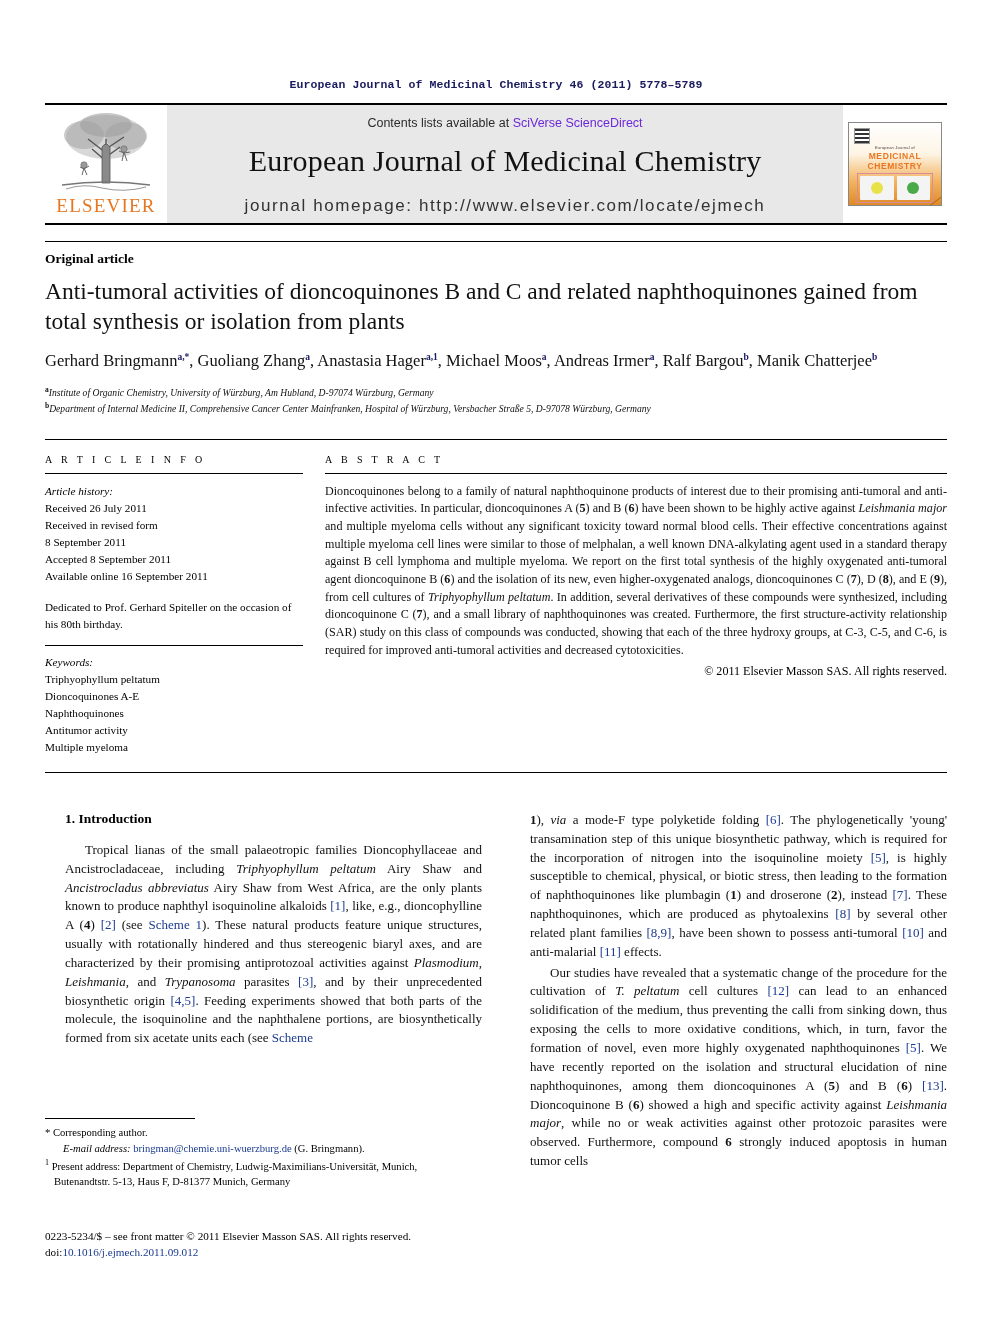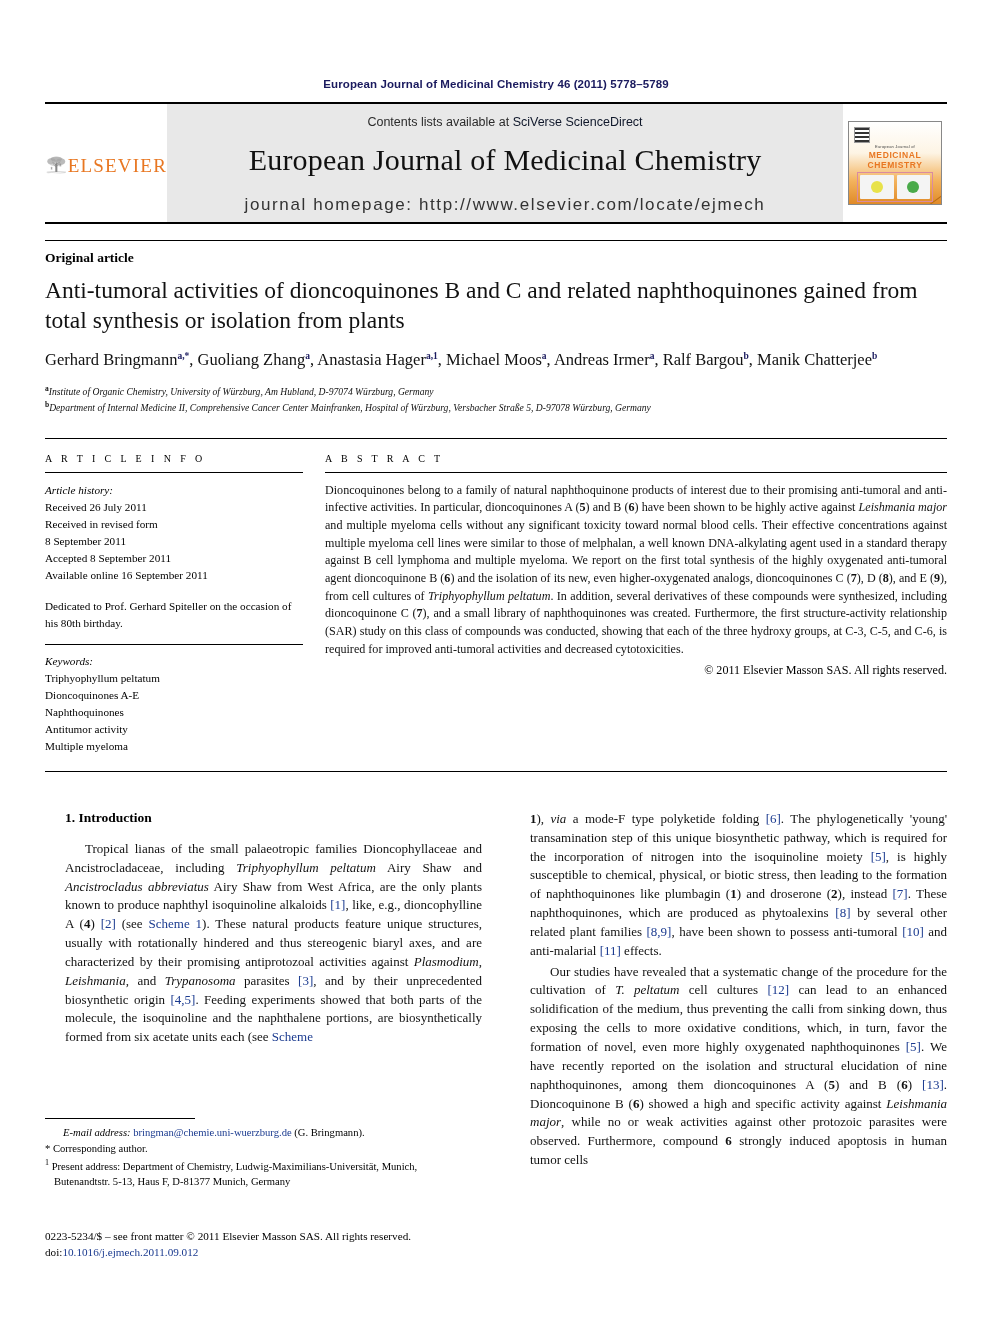--- a/index.html
+++ b/index.html
@@ -19,21 +19,21 @@
     position: relative;
     width: 992px;
     height: 1323px;
     padding: 0;
     box-sizing: border-box;
   }
 
   
   .running-head {
     text-align: center;
-    font-family: Liberation Sans, sans-serif;
+    font-family: Liberation Mono, monospace;
     font-weight: bold;
     font-size: 11.5px;
     color: #1a1a5e;
     padding-top: 78px;
     letter-spacing: 0.1px;
   }
 
   
   .masthead {
     margin: 12px 45px 0 45px;
@@ -41,20 +41,21 @@
     border-bottom: 2.5px solid #000;
     height: 122px;
     display: flex;
     align-items: stretch;
     box-sizing: border-box;
   }
   .mast-logo {
     width: 122px;
     flex: 0 0 122px;
     display: flex;
+    flex-direction: column;
     align-items: center;
     justify-content: flex-start;
     padding-top: 4px;
     box-sizing: border-box;
   }
   .tree-svg { display:block; }
   .elsevier-word {
     font-family: "Liberation Serif", serif;
     font-size: 19px;
     letter-spacing: 1.2px;
@@ -71,21 +72,21 @@
     align-items: center;
     justify-content: flex-start;
     padding-top: 11px;
     box-sizing: border-box;
   }
   .contents-line {
     font-family: "Liberation Sans", sans-serif;
     font-size: 12.5px;
     color: #2b2b2b;
   }
-  .contents-line .sd-link { color:#0f172a;margin-top:8px; }
+  .contents-line .sd-link { color:#6d28d9;margin-top:8px; }
   .journal-title {
     font-family: "Liberation Serif", serif;
     font-size: 30px;
     color: #111;
     margin-top: 14px;
     letter-spacing: 0.2px;
     white-space: nowrap;
   }
   .homepage-line {
     font-family: "Liberation Sans", sans-serif;
@@ -395,22 +396,22 @@
       <p class="para">Tropical lianas of the small palaeotropic families Dioncophyllaceae and Ancistrocladaceae, including <i>Triphyophyllum peltatum</i> Airy Shaw and <i>Ancistrocladus abbreviatus</i> Airy Shaw from West Africa, are the only plants known to produce naphthyl isoquinoline alkaloids <span class="ref">[1]</span>, like, e.g., dioncophylline A (<b>4</b>) <span class="ref">[2]</span> (see <span class="ref">Scheme 1</span>). These natural products feature unique structures, usually with rotationally hindered and thus stereogenic biaryl axes, and are characterized by their promising antiprotozoal activities against <i>Plasmodium</i>, <i>Leishmania</i>, and <i>Trypanosoma</i> parasites <span class="ref">[3]</span>, and by their unprecedented biosynthetic origin <span class="ref">[4,5]</span>. Feeding experiments showed that both parts of the molecule, the isoquinoline and the naphthalene portions, are biosynthetically formed from six acetate units each (see <span class="ref">Scheme</span></p>
     </div>
     <div class="bcol">
       <p class="para noind"><b>1</b>), <i>via</i> a mode-F type polyketide folding <span class="ref">[6]</span>. The phylogenetically 'young' transamination step of this unique biosynthetic pathway, which is required for the incorporation of nitrogen into the isoquinoline moiety <span class="ref">[5]</span>, is highly susceptible to chemical, physical, or biotic stress, then leading to the formation of naphthoquinones like plumbagin (<b>1</b>) and droserone (<b>2</b>), instead <span class="ref">[7]</span>. These naphthoquinones, which are produced as phytoalexins <span class="ref">[8]</span> by several other related plant families <span class="ref">[8,9]</span>, have been shown to possess anti-tumoral <span class="ref">[10]</span> and anti-malarial <span class="ref">[11]</span> effects.</p>
       <p class="para">Our studies have revealed that a systematic change of the procedure for the cultivation of <i>T. peltatum</i> cell cultures <span class="ref">[12]</span> can lead to an enhanced solidification of the medium, thus preventing the calli from sinking down, thus exposing the cells to more oxidative conditions, which, in turn, favor the formation of novel, even more highly oxygenated naphthoquinones <span class="ref">[5]</span>. We have recently reported on the isolation and structural elucidation of nine naphthoquinones, among them dioncoquinones A (<b>5</b>) and B (<b>6</b>) <span class="ref">[13]</span>. Dioncoquinone B (<b>6</b>) showed a high and specific activity against <i>Leishmania major</i>, while no or weak activities against other protozoic parasites were observed. Furthermore, compound <b>6</b> strongly induced apoptosis in human tumor cells</p>
     </div>
   </div>
 
   <div class="footnotes">
     <div class="fn-rule"></div>
+    <p class="fn">* Corresponding author.</p>
     <p class="fn" style="padding-left:18px;text-indent:0;"><span class="it">E-mail address:</span> <span class="mail">bringman@chemie.uni-wuerzburg.de</span> (G. Bringmann).</p>
-    <p class="fn">* Corresponding author.</p>
     <p class="fn"><sup>1</sup> Present address: Department of Chemistry, Ludwig-Maximilians-Universität, Munich, Butenandtstr. 5-13, Haus F, D-81377 Munich, Germany</p>
   </div>
 
   <div class="imprint">
     <div>0223-5234/$ – see front matter © 2011 Elsevier Masson SAS. All rights reserved.</div>
     <div><span>doi:</span><span class="doi">10.1016/j.ejmech.2011.09.012</span></div>
   </div>
 
 </div>
 

